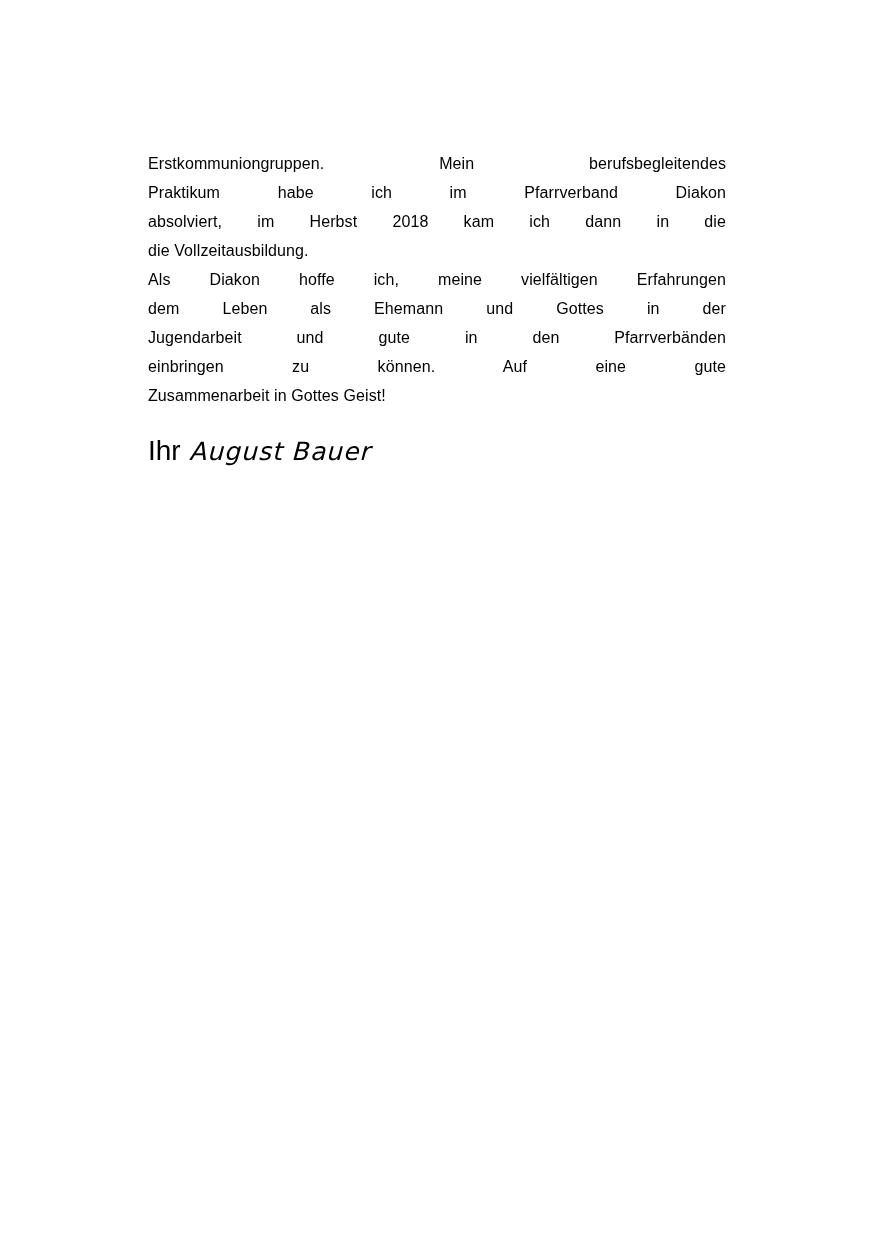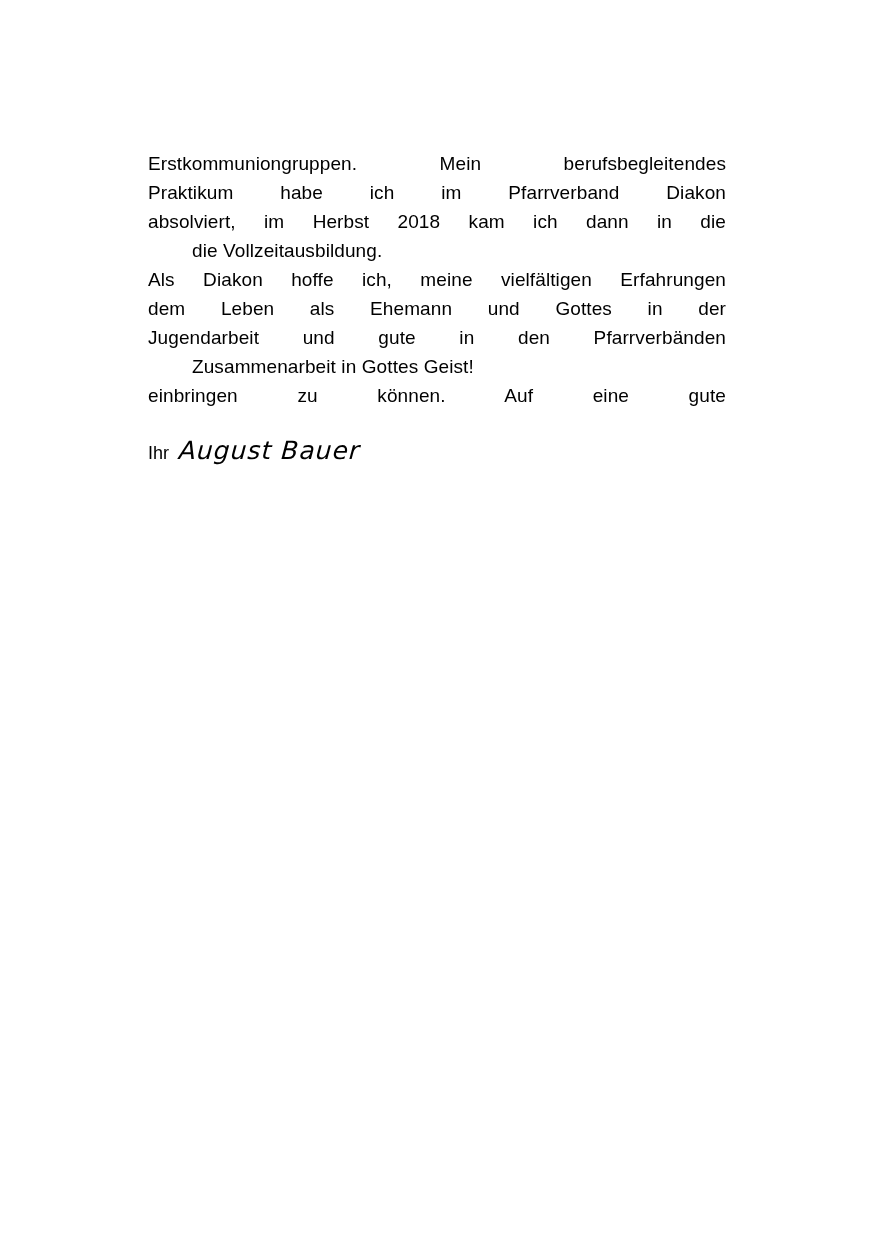--- a/index.html
+++ b/index.html
@@ -19,44 +19,43 @@
     position: absolute;
     left: 148px;
     top: 149px;
     width: 578px;
   }
   .para {
     margin: 0;
     padding: 0;
   }
   .line {
-    font-size: 19px;
+    font-size: 16px;
     line-height: 29px;
     height: 29px;
     white-space: nowrap;
     letter-spacing: 0.1px;
   }
   .line.justified {
     white-space: normal;
     text-align: justify;
     text-align-last: justify;
   }
   .line.last {
     text-align: right;
     text-align-last: left;
-    margin-left: 44px;
   }
   .signature {
     margin-top: 26px;
     height: 40px;
     display: flex;
     align-items: baseline;
   }
   .signature .prefix {
-    font-size: 18px;
+    font-size: 28px;
     line-height: 29px;
     text-align: center;
   }
   .signature .name {
     font-family: "DejaVu Sans", sans-serif;
     font-style: italic;
     font-size: 25px;
     margin-left: 9px;
     letter-spacing: 1px;
     transform: skewX(-4deg);
@@ -72,22 +71,22 @@
     <div class="line justified">Erstkommuniongruppen. Mein berufsbegleitendes</div>
     <div class="line justified">Praktikum habe ich im Pfarrverband Diakon</div>
     <div class="line justified">absolviert, im Herbst 2018 kam ich dann in die</div>
     <div class="line last">die Vollzeitausbildung.</div>
   </div>
 
   <div class="para">
     <div class="line justified">Als Diakon hoffe ich, meine vielfältigen Erfahrungen</div>
     <div class="line justified">dem Leben als Ehemann und Gottes in der</div>
     <div class="line justified">Jugendarbeit und gute in den Pfarrverbänden</div>
+    <div class="line justified">einbringen zu können. Auf eine gute</div>
     <div class="line last">Zusammenarbeit in Gottes Geist!</div>
-    <div class="line justified">einbringen zu können. Auf eine gute</div>
   </div>
 
   <div class="signature">
     <span class="prefix">Ihr</span>
     <span class="name">August Bauer</span>
   </div>
 
 </div>
 
 </body></html>

